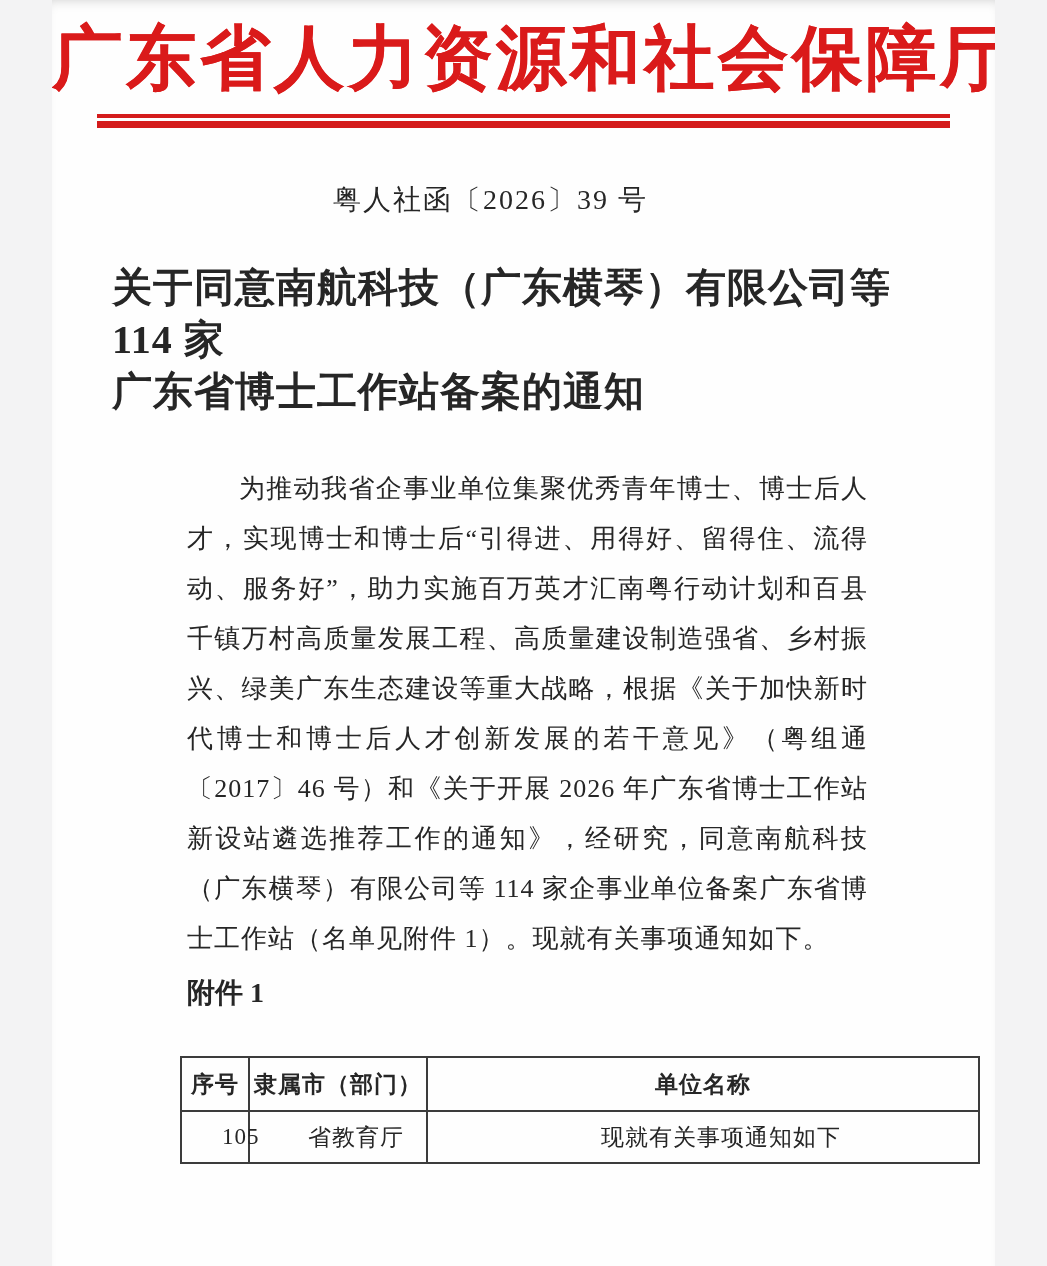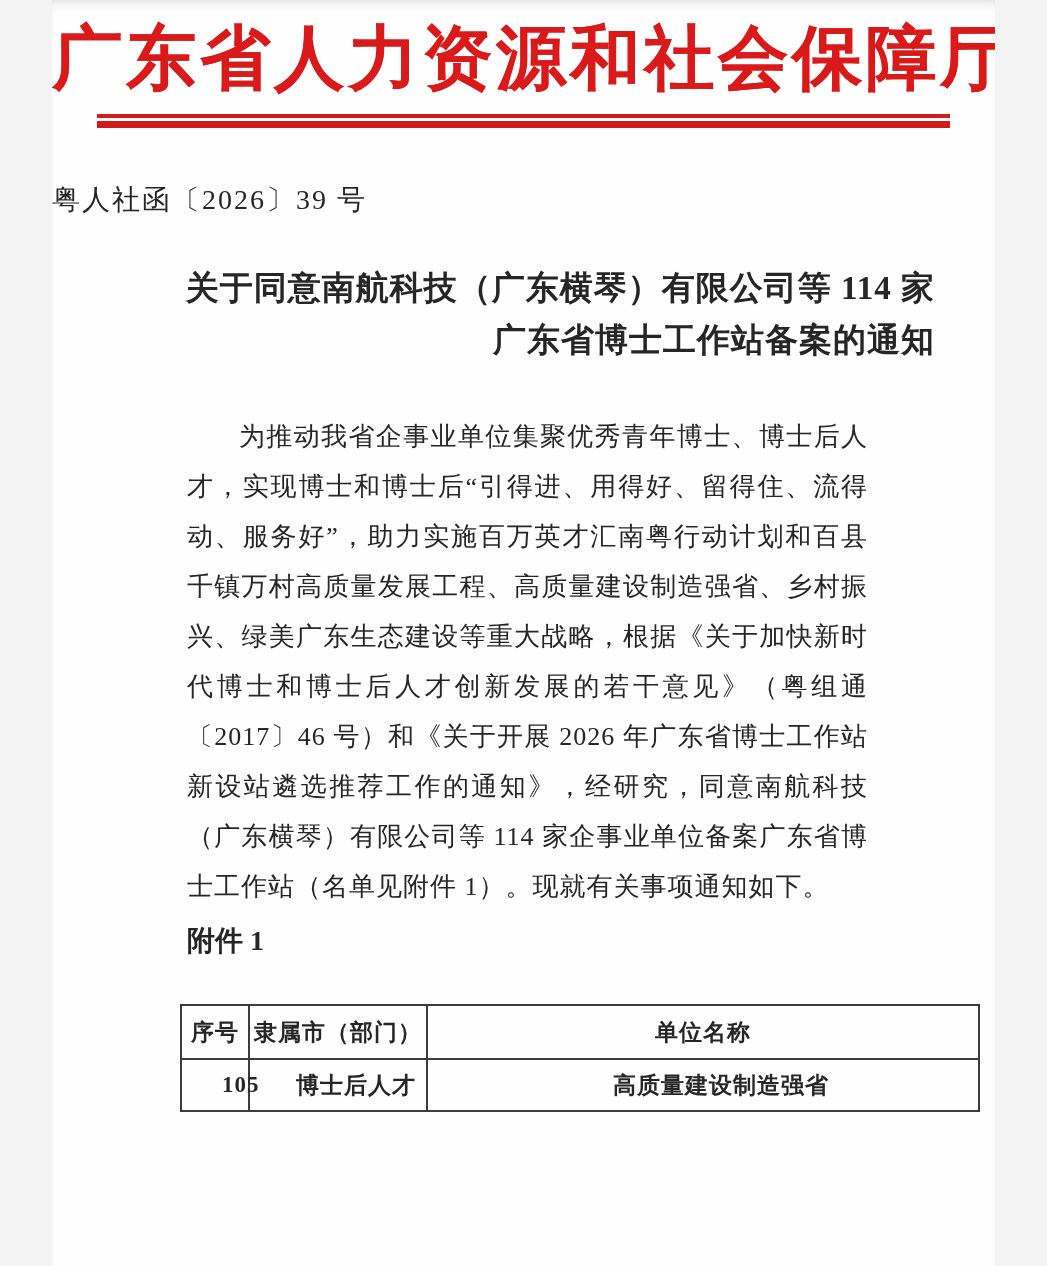--- a/index.html
+++ b/index.html
@@ -35,30 +35,30 @@
     margin: 10px auto 0 auto;
     border-top: 4px solid #d41b1b;
     border-bottom: 7px solid #d41b1b;
     height: 3px;
     background: #fefefe;
   }
   
   .doc-number {
     margin-top: 54px;
     padding-right: 66px;
-    text-align: left;
+    text-align: center;
     font-size: 28px;
     line-height: 36px;
     letter-spacing: 2px;
   }
   
   .doc-title {
     margin: 44px 60px 0 60px;
-    text-align: right;
-    font-size: 33px;
+    text-align: left;
+    font-size: 40px;
     font-weight: bold;
     line-height: 52px;
     letter-spacing: 1px;
   }
   
   .body-text {
     margin: 46px 127px 0 135px;
     font-size: 26px;
     line-height: 50px;
     letter-spacing: 1px;
@@ -92,21 +92,21 @@
     font-size: 23px;
   }
   .unit-table th, .unit-table td {
     border: 2px solid #3c3c3c;
     text-align: center;
     vertical-align: middle;
     padding: 0 4px;
     letter-spacing: 1px;
   }
   .unit-table th { height: 52px; font-weight: bold; }
-  .unit-table td { height: 50px; font-weight: bold; padding-left: 40px; }
+  .unit-table td { height: 50px; font-weight: normal; padding-left: 40px; }
   .col-index  { width: 58px; }
   .col-city   { width: 168px; }
   .col-unit   { width: auto; }
 </style>
 </head>
 <body>
 
 <div class="page">
 
   <div class="letterhead">广东省人力资源和社会保障厅</div>
@@ -131,19 +131,19 @@
     <thead>
       <tr>
         <th class="col-index">序号</th>
         <th class="col-city">隶属市（部门）</th>
         <th class="col-unit">单位名称</th>
       </tr>
     </thead>
     <tbody>
       <tr>
         <td>105</td>
-        <td>博士后人才</td>
-        <td>高质量建设制造强省</td>
+        <td>省教育厅</td>
+        <td>现就有关事项通知如下</td>
       </tr>
     </tbody>
   </table>
 
 </div>
 
 </body></html>

